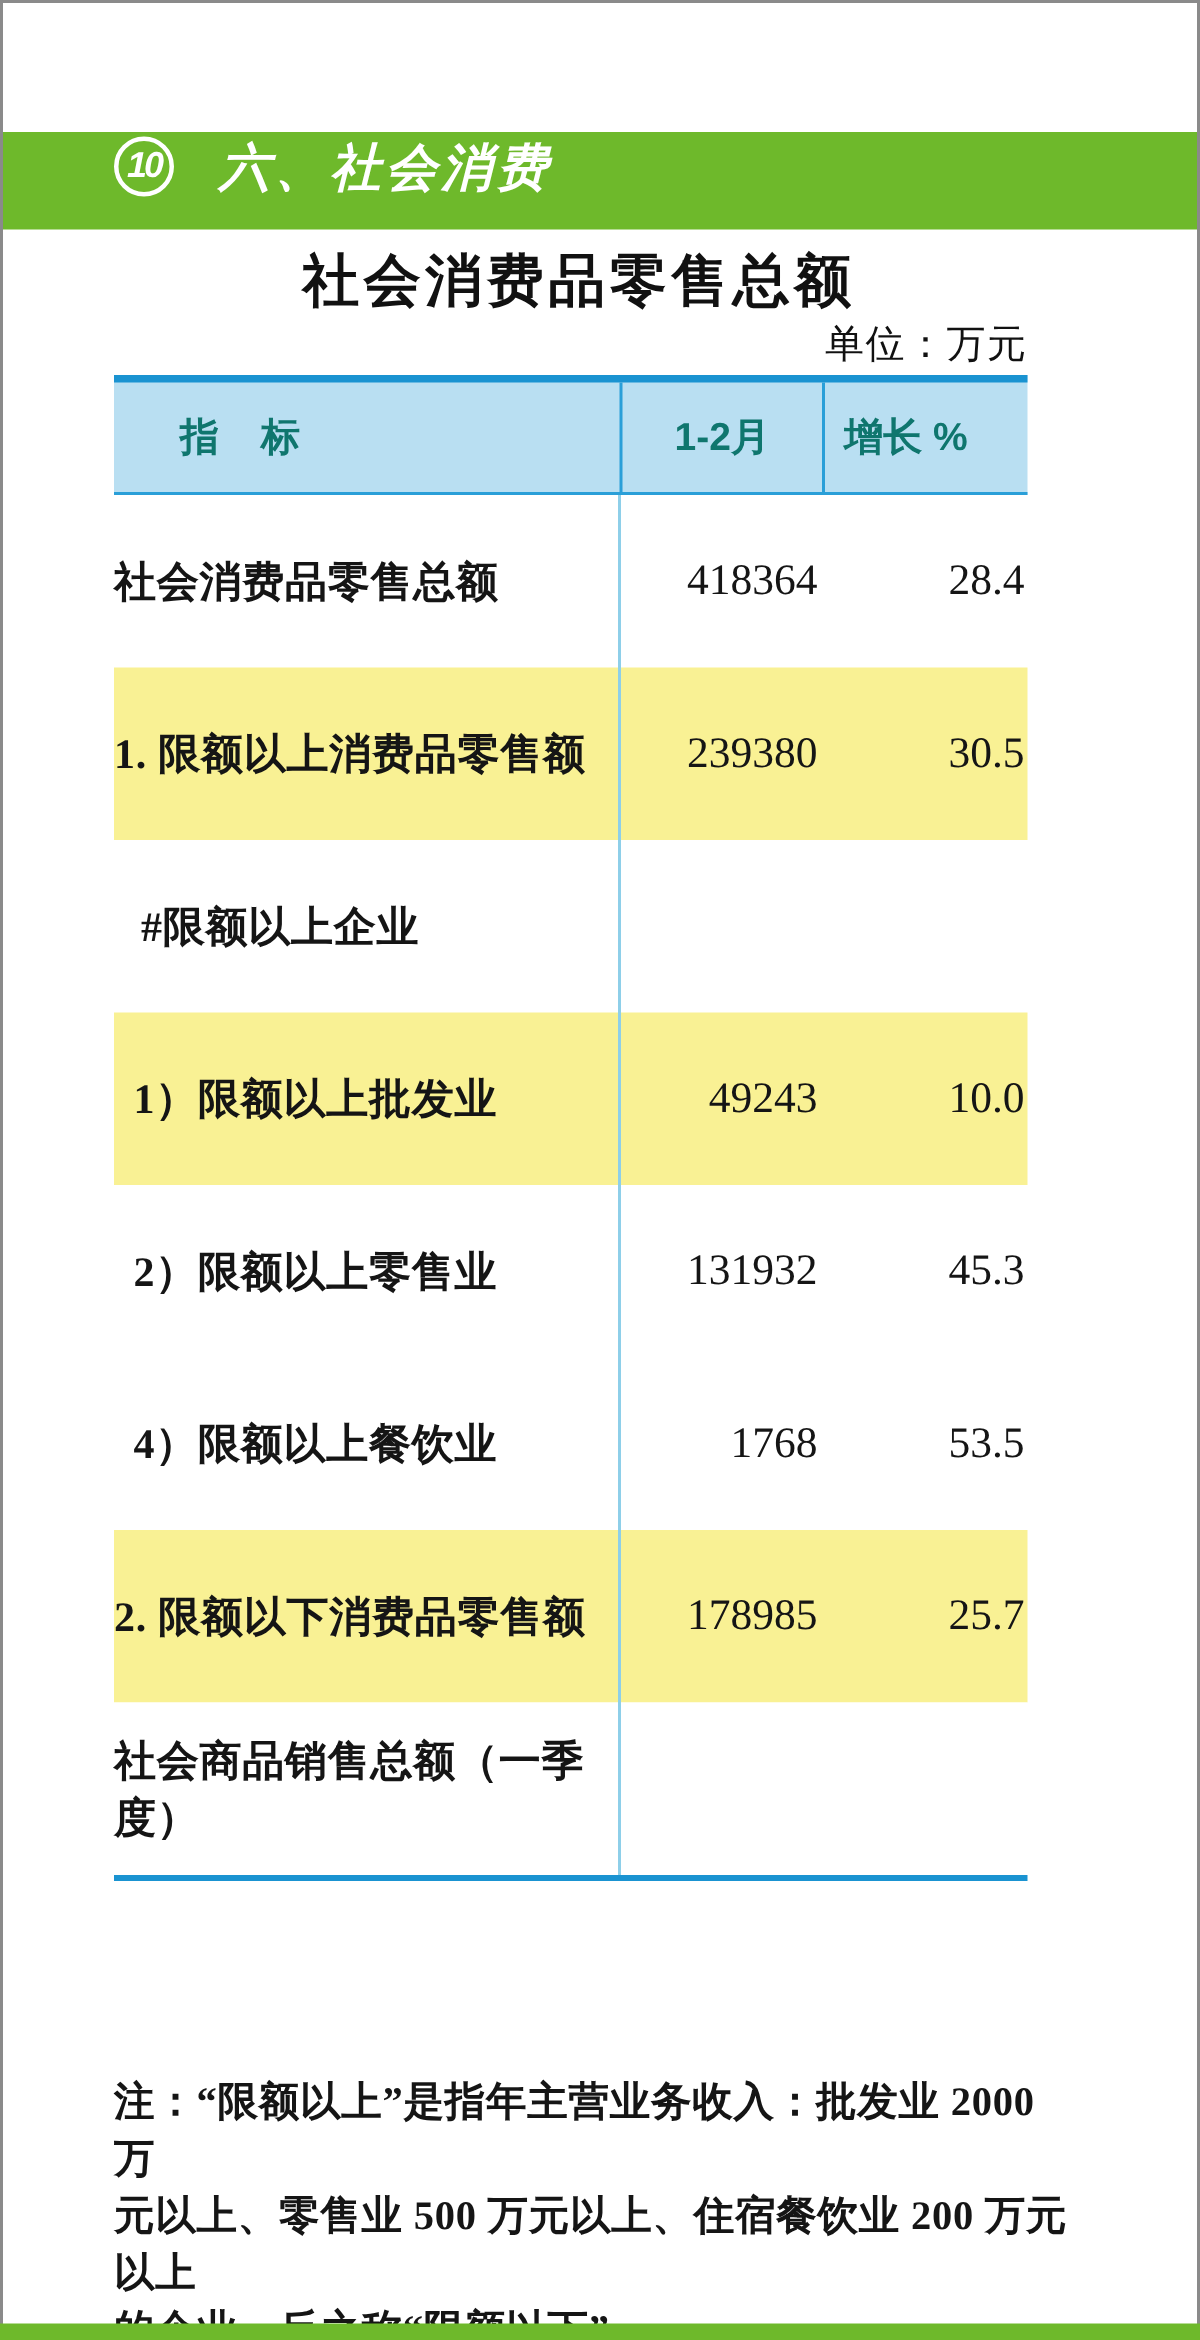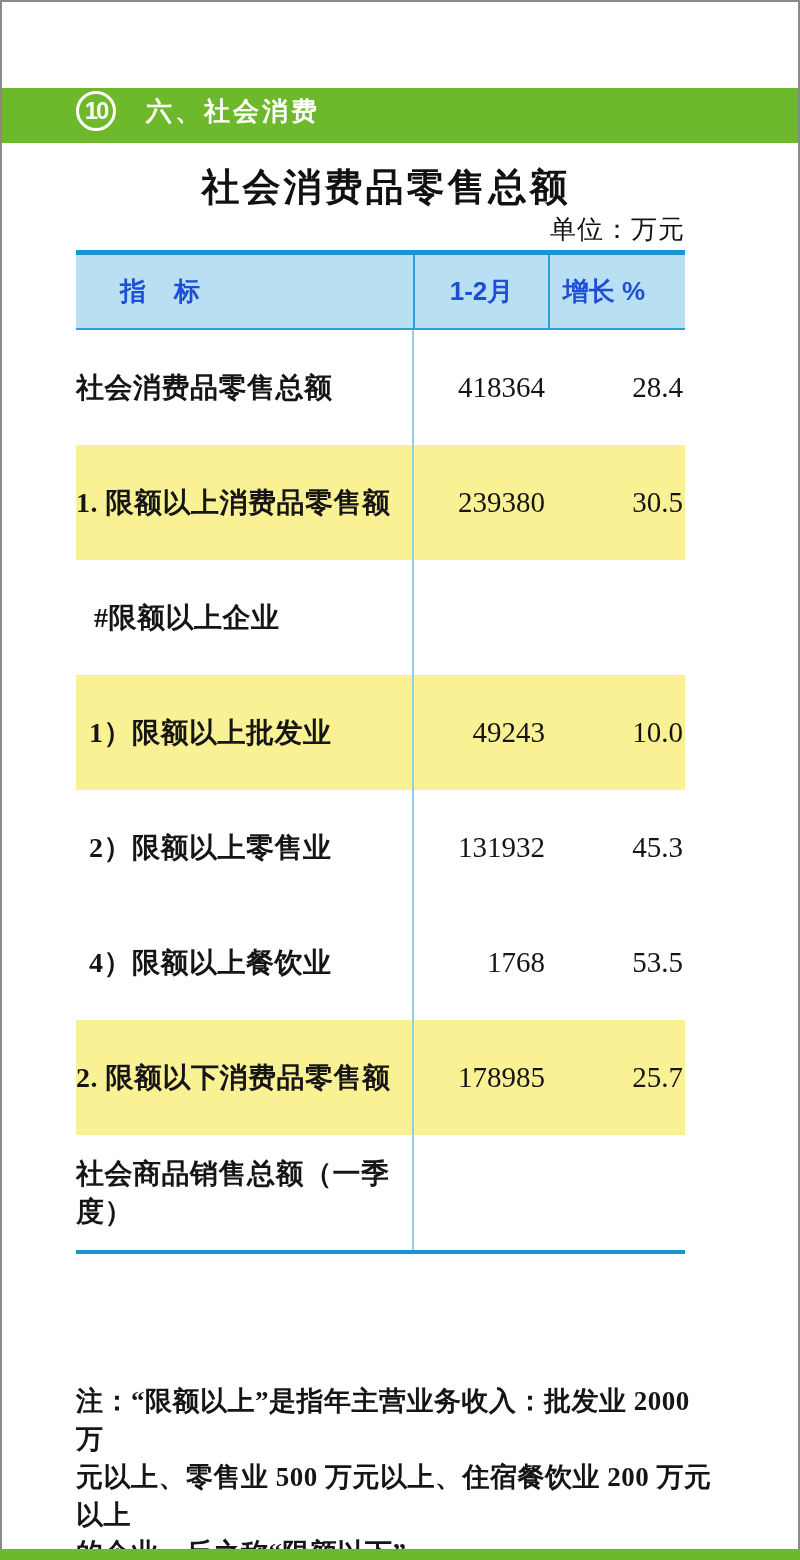--- a/index.html
+++ b/index.html
@@ -11,35 +11,36 @@
     font-family:"Liberation Sans",sans-serif;
   }
   .page-frame{
     position:absolute;inset:0;
     border:2px solid #8a8a8a;
     box-sizing:border-box;
     pointer-events:none;
   }
   
   .topbar{
-    position:absolute;left:0;top:88px;width:800px;height:55px;
+    position:absolute;left:0;top:88px;width:800px;height:65px;
     background:#6eb92b;
+    font-style:italic;
   }
   .badge{
     position:absolute;left:76px;top:3px;
     width:40px;height:40px;border-radius:50%;
     border:3px solid #ffffff;box-sizing:border-box;
     color:#ffffff;font-weight:bold;font-size:24px;
     display:flex;align-items:center;justify-content:center;
     letter-spacing:-2px;
   }
   .section-label{
     position:absolute;left:146px;top:0;height:47px;
     display:flex;align-items:center;
-    color:#ffffff;font-weight:bold;font-size:26px;letter-spacing:3px;text-align:center;
+    color:#ffffff;font-weight:bold;font-size:34px;letter-spacing:3px;text-align:center;
   }
   
   .title{
     position:absolute;left:76px;top:162px;width:620px;
     text-align:center;
     font-size:38px;font-weight:bold;color:#111;letter-spacing:3px;
     font-family:"Liberation Sans",sans-serif;
   }
   .unit{
     position:absolute;left:76px;top:212px;width:609px;
@@ -53,21 +54,21 @@
   }
   .thead{
     display:flex;
     height:80px;box-sizing:border-box;
     background:#b9dff2;
     border-top:5px solid #1a93d1;
     border-bottom:2px solid #2a9fd8;
   }
   .th{
     display:flex;align-items:center;box-sizing:border-box;
-    font-size:26px;font-weight:bold;color:#1d4ed8;
+    font-size:26px;font-weight:bold;color:#0f766e;
     font-family:"Liberation Sans",sans-serif;
   }
   .th.indicator{width:337px;padding-left:44px;letter-spacing:1px;}
   .th.period{width:135px;justify-content:center;border-left:2px solid #2a9fd8;}
   .th.growth{width:110px;justify-content:center;border-left:2px solid #2a9fd8;}
   .tbody{
     position:relative;
     border-bottom:4px solid #1a93d1;
   }
   .body-vline{

